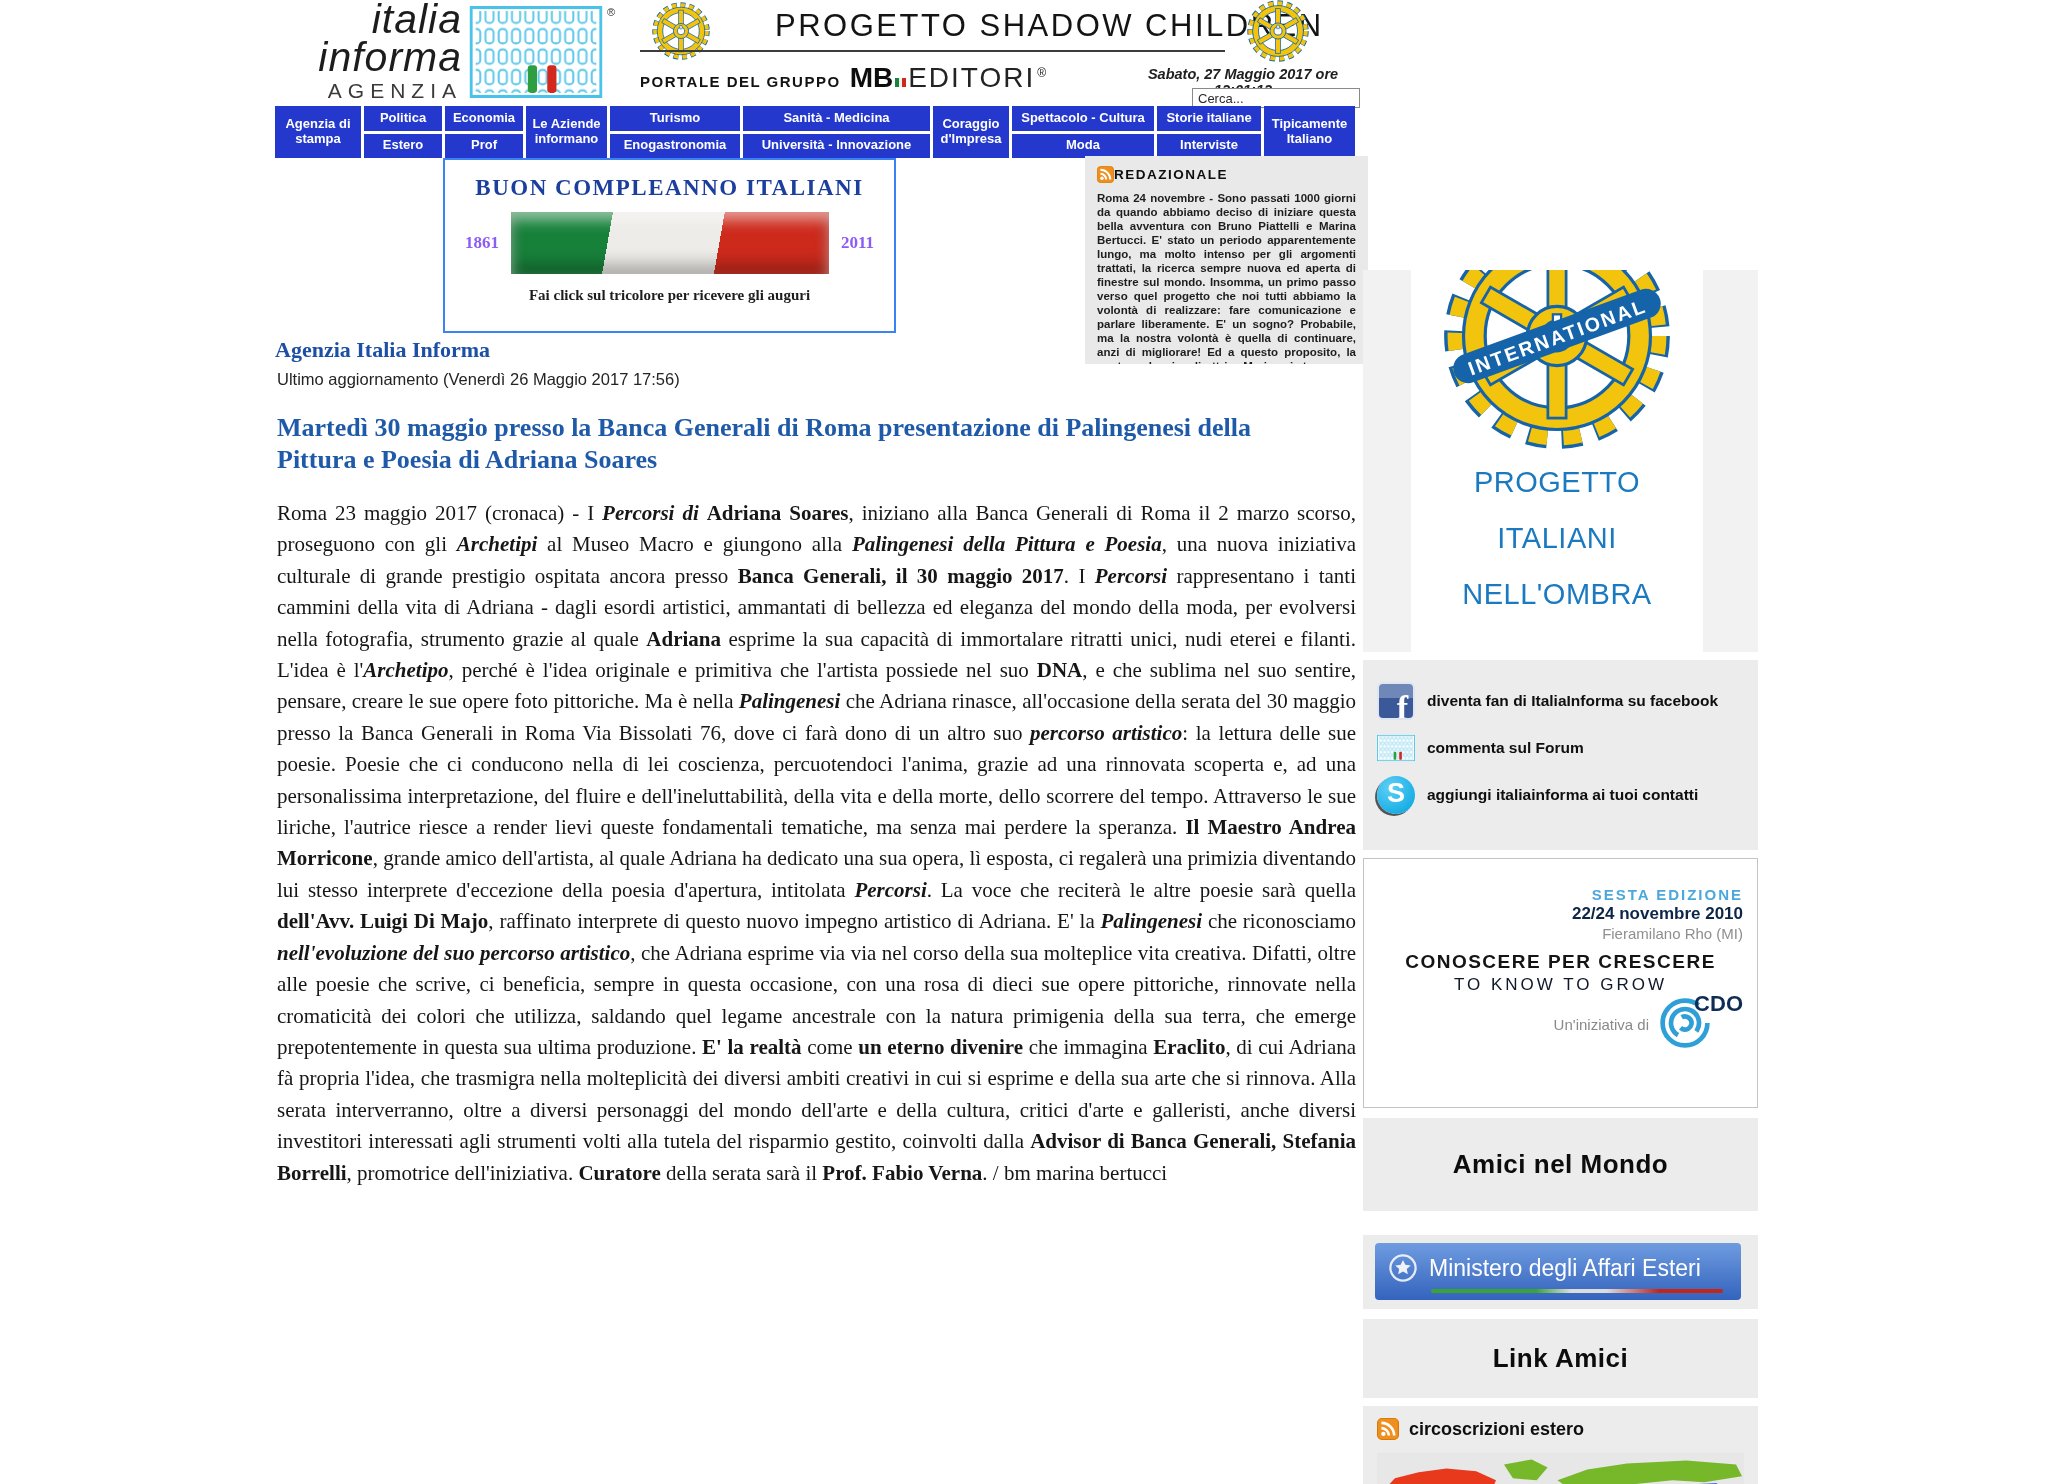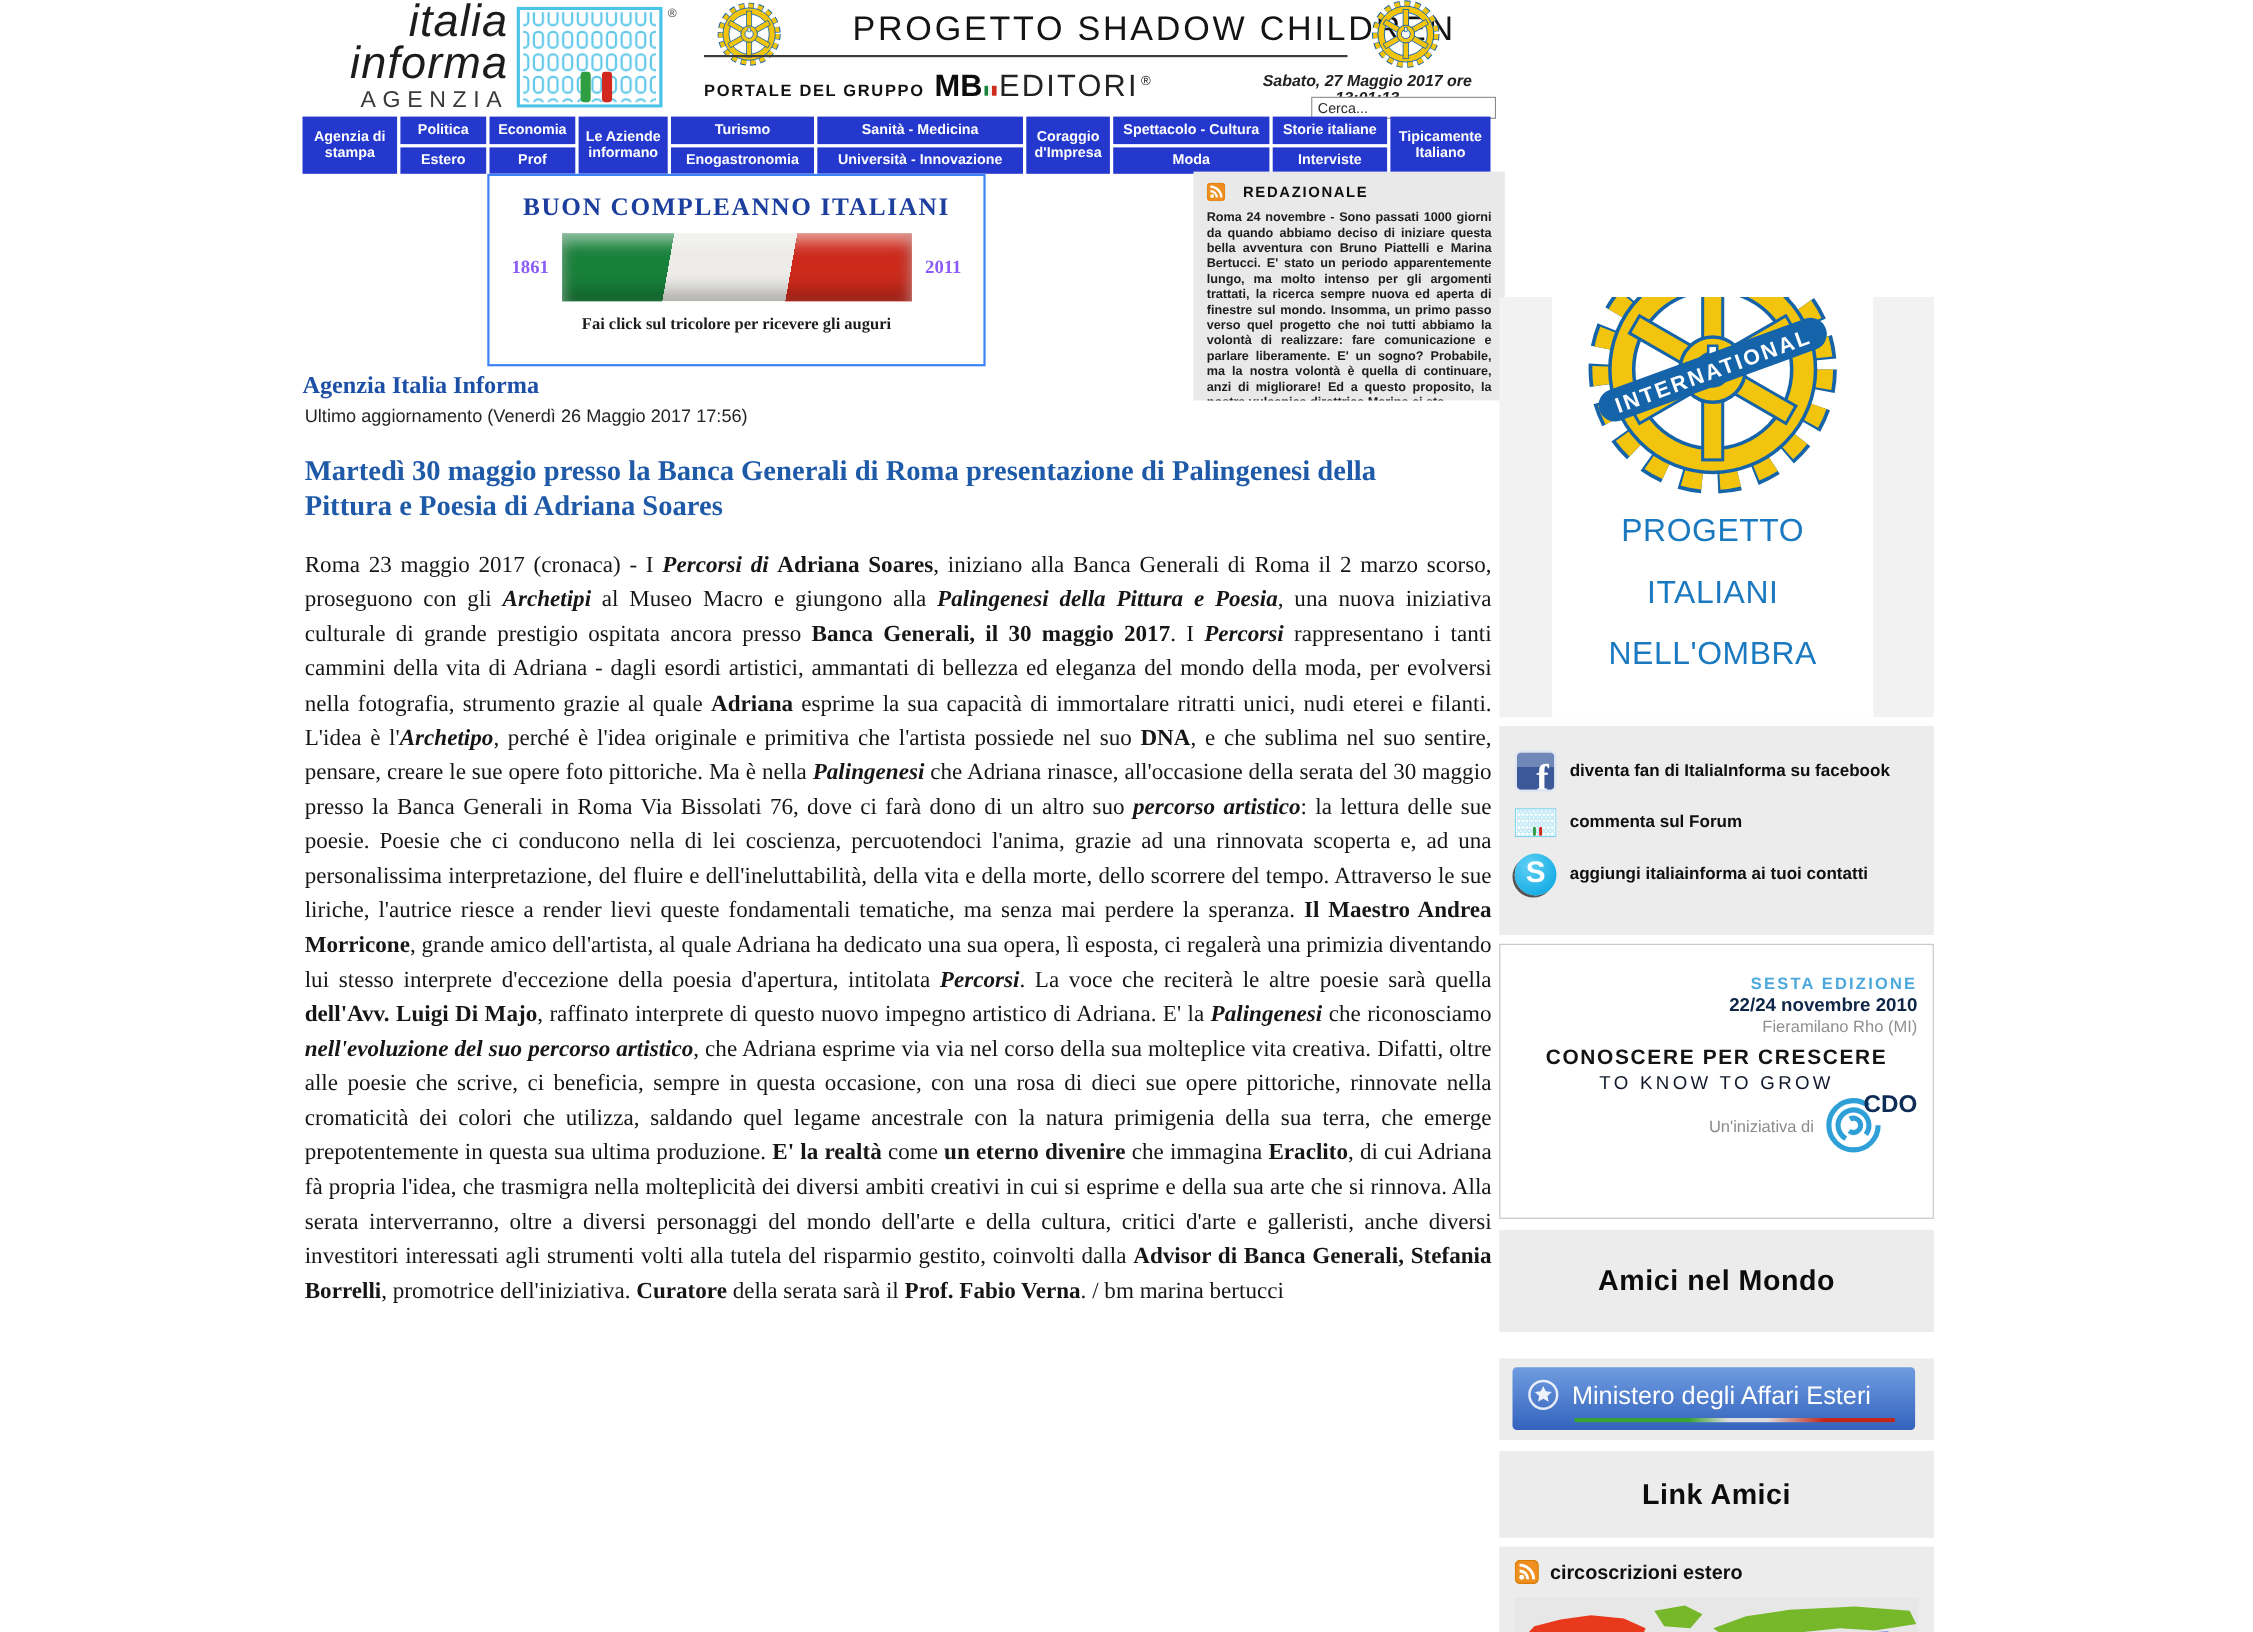--- a/index.html
+++ b/index.html
@@ -42,21 +42,21 @@
   .flag-year{font-family:"Liberation Serif",serif;font-size:17px;font-weight:bold;color:#8b5cf6;}
   .flag-img{width:318px;height:62px;cursor:pointer;
     background:linear-gradient(100deg,#17813a 0 31%,#edece8 31% 65%,#cd2a1c 65% 100%);
     box-shadow:inset 0 8px 14px rgba(255,255,255,.55), inset 0 -10px 16px rgba(0,0,0,.28);}
   .banner-caption{margin-top:13px;text-align:center;font-family:"Liberation Serif",serif;
     font-size:15px;font-weight:bold;color:#1d1d1d;}
 
   
   .redazionale{left:1085px;top:156px;width:283px;height:208px;background:#e9e9e9;
     padding:10px 12px;box-sizing:border-box;overflow:hidden;}
-  .red-head{display:flex;align-items:center;gap:16px;}
+  .red-head{display:flex;align-items:center;gap:0;}
   .red-title{font-size:13.5px;font-weight:bold;letter-spacing:1.5px;color:#0e0e0e;}
   .red-text{margin-top:8px;font-size:11.5px;line-height:14px;color:#1d1d1d;text-align:justify;font-weight:bold;}
 
   
   .source-link{left:275px;top:337px;font-family:"Liberation Serif",serif;font-size:22px;font-weight:bold;color:#1c4fa6;cursor:pointer;}
   .updated-line{left:277px;top:370px;font-size:16.5px;color:#242424;}
   .headline{left:277px;top:412px;width:995px;font-family:"Liberation Serif",serif;
     font-size:26px;line-height:32px;font-weight:bold;color:#1f5aa8;}
   .article-body{left:277px;top:498px;width:1079px;font-family:"Liberation Serif",serif;
     font-size:21px;line-height:31.4px;color:#161616;text-align:justify;}

